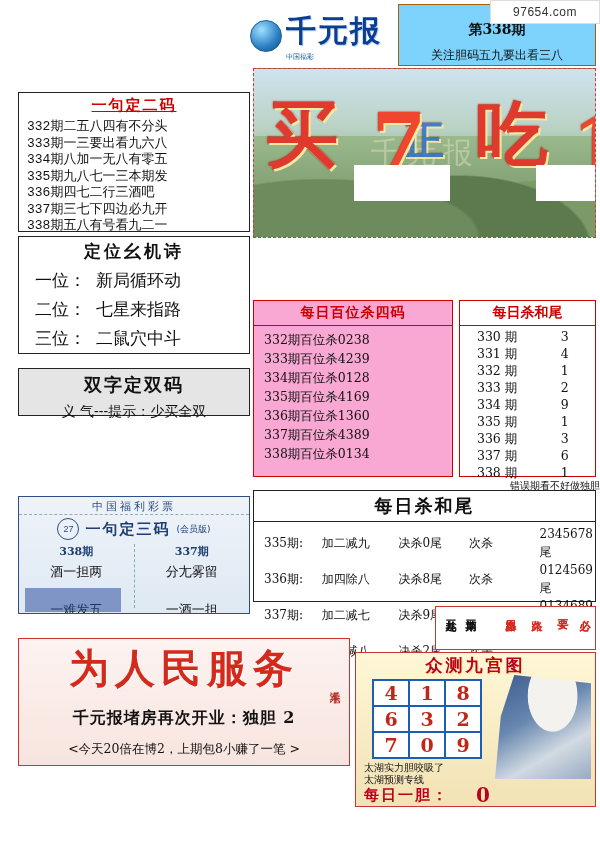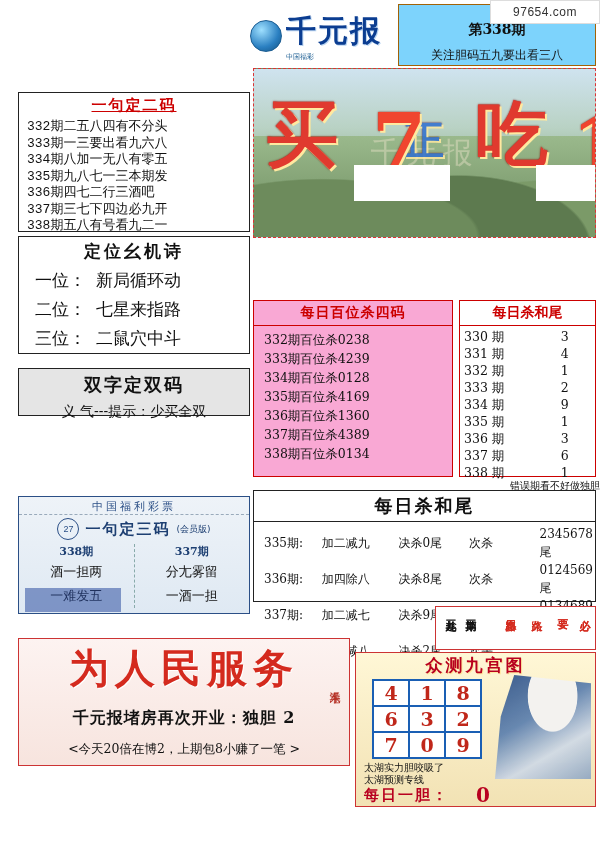--- a/index.html
+++ b/index.html
@@ -139,21 +139,21 @@
   
   .blk-e{left:459px;top:300px;width:137px;height:177px;border:1px solid #c00;background:#fff;}
   .blk-e .hd{
     text-align:center;font-size:14px;font-weight:bold;color:#c00;
     font-family:"DejaVu Serif","Liberation Serif",serif;
     border-bottom:1px solid #c00;padding:3px 0;
   }
   .blk-e table{width:100%;border-collapse:collapse;margin-top:2px;}
   .blk-e td{font-size:12.5px;color:#111;line-height:17px;padding:0 4px;
     font-family:"DejaVu Serif","Liberation Serif",serif;}
-  .blk-e td.n{text-align:left;width:55%;}
+  .blk-e td.n{text-align:center;width:55%;}
   .blk-e td.v{text-align:center;}
 
   .note-e{
     position:absolute;left:455px;top:479px;width:145px;
     font-size:10px;color:#111;text-align:right;
     font-family:"DejaVu Serif","Liberation Serif",serif;
   }
 
   
   .blk-f{left:253px;top:490px;width:343px;height:112px;border:1px solid #222;background:#fff;}
@@ -193,21 +193,21 @@
   .tk-name{font-size:15px;color:#1d3f72;font-weight:bold;
     font-family:"DejaVu Serif","Liberation Serif",serif;letter-spacing:2px;}
   .tk-sub{font-size:9px;color:#1d3f72;}
   .tk-cols{display:flex;margin-top:4px;height:64px;}
   .tk-col{flex:1;text-align:center;position:relative;}
   .tk-col + .tk-col{border-left:1px dashed #8aa;}
   .tk-iss{font-size:11px;color:#1d3f72;font-weight:bold;
     font-family:"DejaVu Serif","Liberation Serif",serif;}
   .tk-line{font-size:13px;color:#111;margin-top:4px;
     font-family:"DejaVu Serif","Liberation Serif",serif;}
-  .tk-line2{font-size:13px;color:#111;margin-top:6px;
+  .tk-line2{font-size:13px;color:#111;margin-top:20px;
     font-family:"DejaVu Serif","Liberation Serif",serif;}
   .tk-stamp{
     position:absolute;left:6px;top:44px;width:96px;height:24px;background:#2e4fa0;opacity:.55;
   }
 
   
   .banner{
     left:18px;top:638px;width:332px;height:128px;
     border:1px solid #c33;background:linear-gradient(180deg,#fdf3f1,#f7e4de);overflow:hidden;
   }

